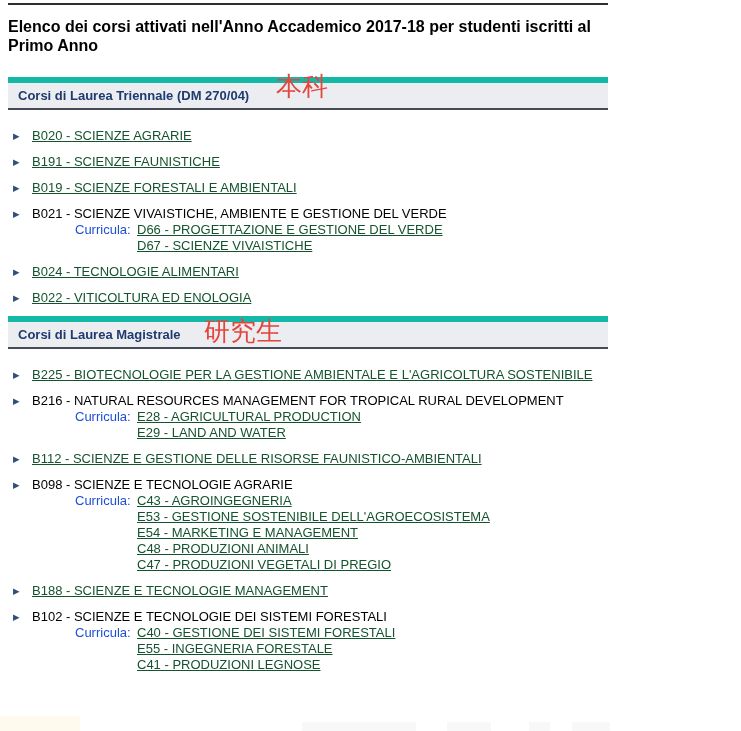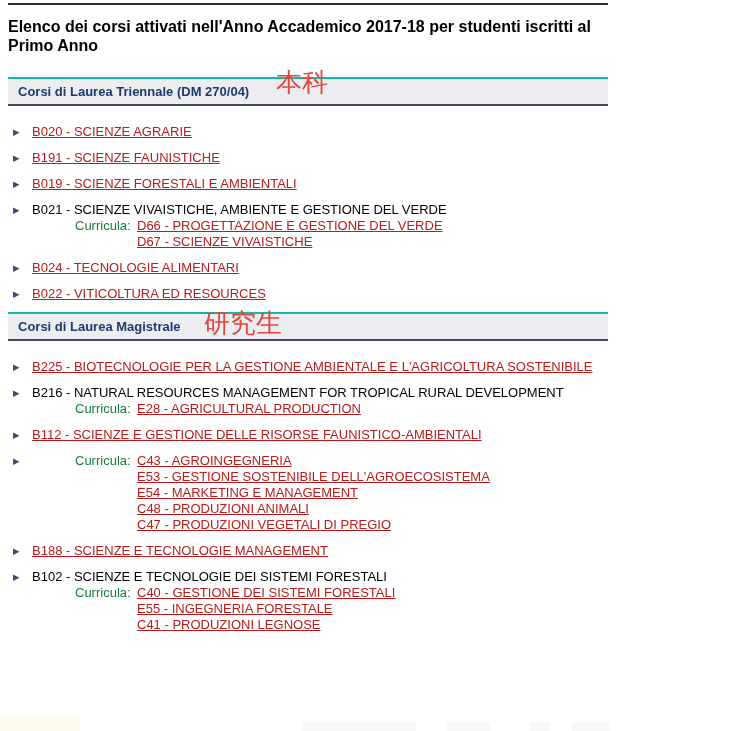--- a/index.html
+++ b/index.html
@@ -14,21 +14,21 @@
   .top-rule { height:2px; background:#2e2e2e; margin-top:3px; }
   h1.page-title {
     font-size:16px; line-height:19px; font-weight:bold;
     color:#000; margin:12px 0 0 0; width:596px;
   }
   section.course-section { display:block; }
   .section-bar {
     position:relative;
     margin-top:22px;
     background:#ecedf0;
-    border-top:2px solid #14b8a6;
+    border-top:6px solid #14b8a6;
     border-bottom:2px solid #454b56;
     padding:3px 10px 4px 10px;
   }
   section.course-section + section.course-section .section-bar { margin-top:4px; }
   .section-title {
     font-size:13px; line-height:15px; font-weight:bold;
     color:#1e3a6e;
   }
   .cjk-annotation {
     position:absolute;
@@ -45,30 +45,30 @@
     margin-bottom:10px;
     font-size:13px; line-height:16px;
     color:#000;
   }
   .bullet-arrow {
     position:absolute; left:5px; top:3px;
     font-size:8.5px; line-height:10px;
     color:#2f4e7c;
   }
   a.course-link, a.curriculum-link {
-    color:#b91c1c;
+    color:#14532d;
     text-decoration:underline;
   }
   .course-title-plain { color:#000; }
   .curricula {
     display:grid;
     grid-template-columns:62px max-content;
     margin-left:43px;
   }
-  .curricula-label { grid-column:1; grid-row:1; color:#15803d; }
+  .curricula-label { grid-column:1; grid-row:1; color:#1d4ed8; }
   a.curriculum-link { grid-column:2; width:max-content; }
   
   .bottom-strip { position:absolute; left:0; bottom:0; width:741px; height:15px; }
   .artifact { position:absolute; }
   .artifact.cream { background:#fefbee; left:0; top:0; width:80px; height:15px; }
   .artifact.g1 { background:#f8f8f9; left:302px; top:6px; width:114px; height:9px; }
   .artifact.g2 { background:#f8f8f9; left:447px; top:6px; width:44px; height:9px; }
   .artifact.g3 { background:#f8f8f9; left:529px; top:6px; width:21px; height:9px; }
   .artifact.g4 { background:#f8f8f9; left:572px; top:6px; width:38px; height:9px; }
 </style>
@@ -84,33 +84,34 @@
         <ul class="courses">
           <li class="course"><span class="bullet-arrow">▶</span><a class="course-link" href="#">B020 - SCIENZE AGRARIE</a></li>
           <li class="course"><span class="bullet-arrow">▶</span><a class="course-link" href="#">B191 - SCIENZE FAUNISTICHE</a></li>
           <li class="course"><span class="bullet-arrow">▶</span><a class="course-link" href="#">B019 - SCIENZE FORESTALI E AMBIENTALI</a></li>
           <li class="course"><span class="bullet-arrow">▶</span><span class="course-title-plain">B021 - SCIENZE VIVAISTICHE, AMBIENTE E GESTIONE DEL VERDE</span><div class="curricula">
               <span class="curricula-label">Curricula:</span>
               <a class="curriculum-link" href="#">D66 - PROGETTAZIONE E GESTIONE DEL VERDE</a>
               <a class="curriculum-link" href="#">D67 - SCIENZE VIVAISTICHE</a>
             </div></li>
           <li class="course"><span class="bullet-arrow">▶</span><a class="course-link" href="#">B024 - TECNOLOGIE ALIMENTARI</a></li>
-          <li class="course"><span class="bullet-arrow">▶</span><a class="course-link" href="#">B022 - VITICOLTURA ED RESOURCES</a></li>
+          <li class="course"><span class="bullet-arrow">▶</span><a class="course-link" href="#">B022 - VITICOLTURA ED ENOLOGIA</a></li>
         </ul>
       </section>
       <section class="course-section">
         <div class="section-bar"><span class="section-title">Corsi di Laurea Magistrale</span><span class="cjk-annotation anno-1">研究生</span></div>
         <ul class="courses">
           <li class="course"><span class="bullet-arrow">▶</span><a class="course-link" href="#">B225 - BIOTECNOLOGIE PER LA GESTIONE AMBIENTALE E L'AGRICOLTURA SOSTENIBILE</a></li>
           <li class="course"><span class="bullet-arrow">▶</span><span class="course-title-plain">B216 - NATURAL RESOURCES MANAGEMENT FOR TROPICAL RURAL DEVELOPMENT</span><div class="curricula">
               <span class="curricula-label">Curricula:</span>
               <a class="curriculum-link" href="#">E28 - AGRICULTURAL PRODUCTION</a>
+              <a class="curriculum-link" href="#">E29 - LAND AND WATER</a>
             </div></li>
           <li class="course"><span class="bullet-arrow">▶</span><a class="course-link" href="#">B112 - SCIENZE E GESTIONE DELLE RISORSE FAUNISTICO-AMBIENTALI</a></li>
-          <li class="course"><span class="bullet-arrow">▶</span><div class="curricula">
+          <li class="course"><span class="bullet-arrow">▶</span><span class="course-title-plain">B098 - SCIENZE E TECNOLOGIE AGRARIE</span><div class="curricula">
               <span class="curricula-label">Curricula:</span>
               <a class="curriculum-link" href="#">C43 - AGROINGEGNERIA</a>
               <a class="curriculum-link" href="#">E53 - GESTIONE SOSTENIBILE DELL'AGROECOSISTEMA</a>
               <a class="curriculum-link" href="#">E54 - MARKETING E MANAGEMENT</a>
               <a class="curriculum-link" href="#">C48 - PRODUZIONI ANIMALI</a>
               <a class="curriculum-link" href="#">C47 - PRODUZIONI VEGETALI DI PREGIO</a>
             </div></li>
           <li class="course"><span class="bullet-arrow">▶</span><a class="course-link" href="#">B188 - SCIENZE E TECNOLOGIE MANAGEMENT</a></li>
           <li class="course"><span class="bullet-arrow">▶</span><span class="course-title-plain">B102 - SCIENZE E TECNOLOGIE DEI SISTEMI FORESTALI</span><div class="curricula">
               <span class="curricula-label">Curricula:</span>

